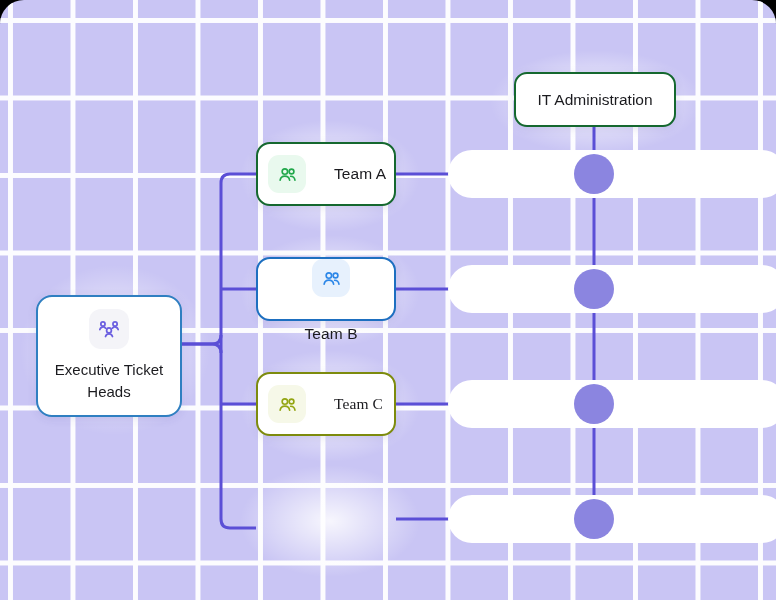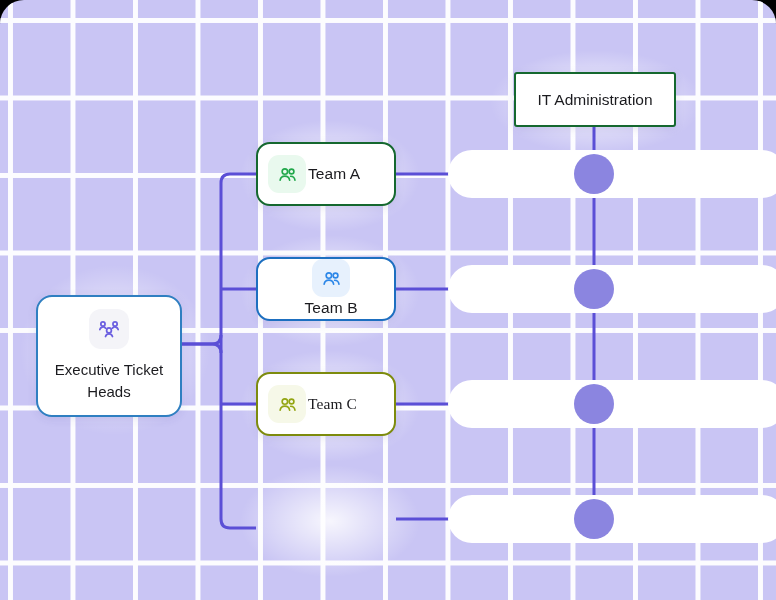--- a/index.html
+++ b/index.html
@@ -89,31 +89,31 @@
     margin-top: 12px;
   }
 
   .node-team {
     left: 256px;
     width: 140px;
     height: 64px;
     border-width: 2px;
     border-style: solid;
     padding-left: 10px;
-    gap: 2px;
+    gap: 28px;
     box-shadow: 0 2px 9px rgba(60,50,140,0.10);
   }
 
   .node-it {
     left: 514px;
     top: 72px;
     width: 162px;
     height: 55px;
     border: 2px solid #15682f;
-    border-radius: 3px;
+    border-radius: 13px;
     justify-content: center;
     box-shadow: 0 2px 9px rgba(60,50,140,0.10);
   }
 
   .icon-tile {
     width: 38px;
     height: 38px;
     border-radius: 11px;
     display: flex;
     align-items: center;

